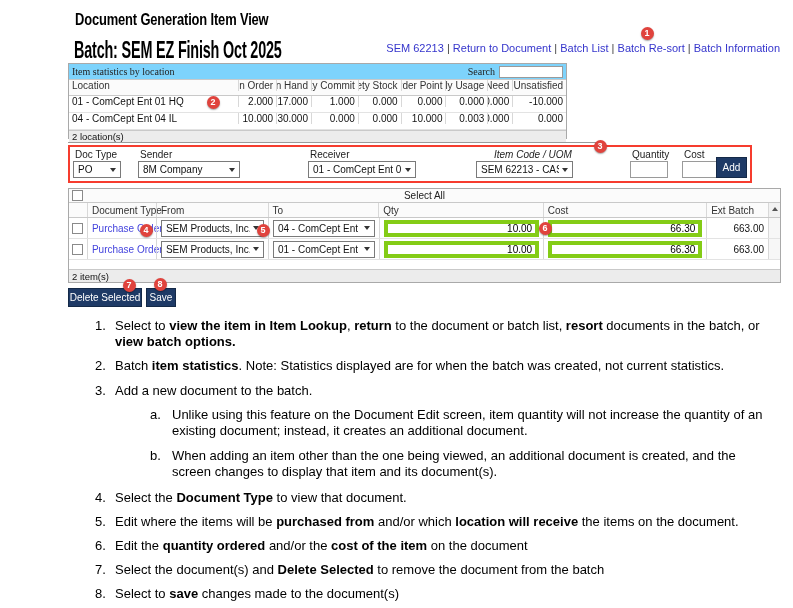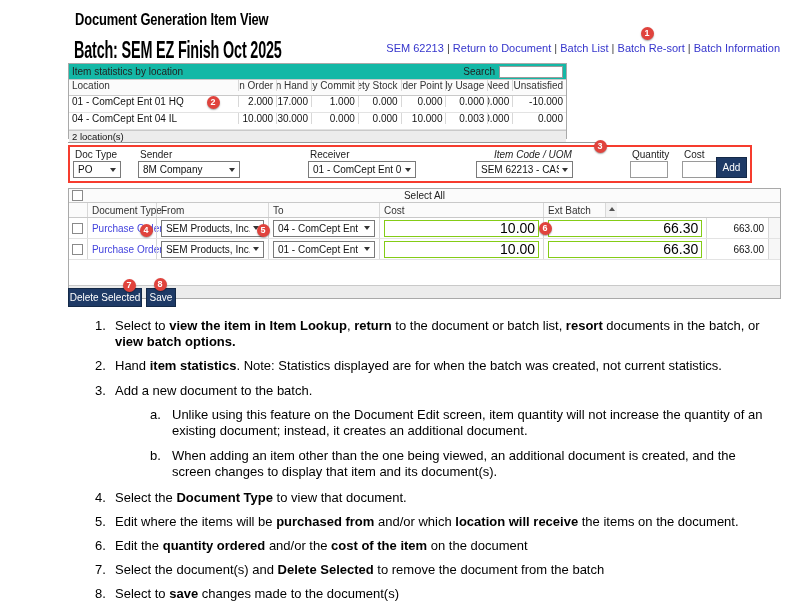--- a/index.html
+++ b/index.html
@@ -17,21 +17,21 @@
   #batch-title { left:74px; top:36px; font-size:24px; }
   #batch-title .h-cond { transform:scaleX(0.60); letter-spacing:-0.3px; }
 
   
   #hlinks { top:42px; right:13px; font-size:11px; white-space:nowrap; }
   #hlinks .lnk { color:#3535cc; cursor:pointer; }
   #hlinks .sep { color:#444; }
 
   
   #stats { left:68px; top:63px; width:499px; height:76px; border:1px solid #a9a9a9; background:#fff; font-size:10px; }
-  #stats .titlebar { height:16px; display:flex; align-items:center; padding:0 3px; border-bottom:1px solid #c9c9c9; background:#14b8a6; }
+  #stats .titlebar { height:16px; display:flex; align-items:center; padding:0 3px; border-bottom:1px solid #c9c9c9; background:#7dd3fc;font-family:Liberation Serif, serif; }
   #stats .titlebar .t { flex:1; color:#222; }
   #stats .search-lbl { margin-right:4px; color:#222; }
   #stats input.search { width:64px; height:12px; border:1px solid #9a9a9a; font-size:10px; padding:0 2px; font-family:inherit; }
   .srow { display:flex; align-items:flex-start; }
   .scell { padding:0 3px; display:flex; align-items:center; border-left:1px solid #d8d8d8; overflow:hidden; white-space:nowrap; }
   .scell:first-child { border-left:none; }
   .scell.num { justify-content:flex-end; }
   #stats .shead { height:16px; border-bottom:1px solid #c9c9c9; background:#fbfbfb; color:#333; }
   #stats .sdata { height:17px; border-bottom:1px solid #e3e3e3; }
   #stats .sfoot { height:12px; background:#ececec; border-top:1px solid #c9c9c9; font-size:9.5px; padding:0 3px; display:flex; align-items:center; }
@@ -43,33 +43,33 @@
   #addform .flabel { position:absolute; top:2px; font-size:10px; color:#222; white-space:nowrap; }
   .selectbox { position:absolute; height:17px; border:1px solid #7a7a7a; background:#fff; font-size:10px;
                display:flex; align-items:center; padding:0 4px; cursor:pointer; white-space:nowrap; }
   .selectbox .txt { flex:1; overflow:hidden; }
   .caret { width:0; height:0; border-left:3.5px solid transparent; border-right:3.5px solid transparent; border-top:4px solid #333; margin-left:3px; flex:none; }
   .tri-up { width:0; height:0; border-left:3.5px solid transparent; border-right:3.5px solid transparent; border-bottom:4px solid #555; }
   input.ipt { position:absolute; height:17px; border:1px solid #9a9a9a; font-size:10px; padding:0 18px; font-family:inherit; }
   .navy-btn { position:absolute; background:#1e3a66; color:#fff; font-size:10px; display:flex; align-items:center; justify-content:center; cursor:pointer; border:1px solid #142947; }
 
   
-  #doctable { left:68px; top:188px; width:713px; height:111px; border:1px solid #a9a9a9; background:#fff; font-size:10px; display:flex; flex-direction:column; }
+  #doctable { left:68px; top:188px; width:713px; height:95px; border:1px solid #a9a9a9; background:#fff; font-size:10px; display:flex; flex-direction:column; }
   #doctable .selall { height:14px; border-bottom:1px solid #c9c9c9; background:#fbfbfb; position:relative; display:flex; align-items:center; }
   #doctable .selall .lbl { position:absolute; left:0; right:0; text-align:center; color:#222; }
   .cb { width:11px; height:11px; border:1px solid #8a8a8a; background:#fff; flex:none; cursor:pointer; }
   #doctable .dhead { height:15px; border-bottom:1px solid #c9c9c9; background:#fbfbfb; color:#333; }
   .drow { display:flex; align-items:stretch; }
   .dcell { padding:0 4px; display:flex; align-items:center; border-left:1px solid #d8d8d8; overflow:visible; white-space:nowrap; position:relative; }
   .dcell:first-child { border-left:none; padding:0 3px; }
   .dcell.num { justify-content:flex-end; }
   #doctable .ditem { height:21px; border-bottom:1px solid #e3e3e3; }
   .doclink { color:#4444dd; cursor:pointer; }
   .dcell .selectbox { position:static; width:100%; }
-  .dcell input.cellipt { position:static; width:100%; height:17px; border:1px solid #84cc16; font-size:14px; padding:0 3px; text-align:right; font-family:inherit; }
+  .dcell input.cellipt { position:static; width:100%; height:17px; border:4px solid #84cc16; font-size:10px; padding:0 3px; text-align:right; font-family:inherit; }
   #doctable .spacer { flex:1; }
   #doctable .dfoot { height:13px; background:#ececec; border-top:1px solid #c9c9c9; font-size:9.5px; padding:0 3px; display:flex; align-items:center; }
   .scrollcell { justify-content:center; align-items:flex-start !important; padding-top:4px !important; background:#f2f2f2; cursor:pointer; }
 
   
   #btn-delete { left:68px; top:288px; width:74px; height:19px; }
   #btn-save { left:146px; top:288px; width:30px; height:19px; }
 
   
   .badge { position:absolute; width:13px; height:13px; border-radius:50%; background:#e0433d; color:#fff;
@@ -174,20 +174,21 @@
 <div class="abs" id="doctable">
   <div class="selall">
     <div class="cb" style="margin-left:3px"></div>
     <span class="lbl">Select All</span>
   </div>
   <div class="drow dhead" id="doc-head">
       <div class="dcell" style="width: 18px;"></div>
       <div class="dcell" style="width: 69px;">Document Type</div>
       <div class="dcell" style="width: 112px;">From</div>
       <div class="dcell" style="width: 111px;">To</div>
+      <div class="dcell" style="width: 165px;">Qty</div>
       <div class="dcell" style="width: 164px;">Cost</div>
       <div class="dcell" style="width: 62px;">Ext Batch</div>
       <div class="dcell scrollcell" style="width: 12px;">
         <div class="tri-up"></div>
       </div>
     </div>
   <div id="doc-body">
       <div class="drow ditem">
         <div class="dcell" style="width: 18px;">
           <div class="cb"></div>
@@ -252,21 +253,21 @@
 <div class="navy-btn abs" id="btn-delete">Delete Selected</div>
 <div class="navy-btn abs" id="btn-save">Save</div>
 
 <div class="abs" id="instructions">
     <div class="ins-item">
       <div class="marker">1.</div>
       <div class="txt"><span>Select to </span><b>view the item in Item Lookup</b><span>, </span><b>return</b><span> to the document or batch list, </span><b>resort</b><span> documents in the batch, or </span><b>view batch options.</b></div>
     </div>
     <div class="ins-item">
       <div class="marker">2.</div>
-      <div class="txt"><span>Hand </span><b>item statistics</b><span>. Note: Statistics displayed are for when the batch was created, not current statistics.</span></div>
+      <div class="txt"><span>Batch </span><b>item statistics</b><span>. Note: Statistics displayed are for when the batch was created, not current statistics.</span></div>
     </div>
     <div class="ins-item">
       <div class="marker">3.</div>
       <div class="txt"><span>Add a new document to the batch.</span></div>
     </div>
     <div class="ins-item sub">
       <div class="marker">a.</div>
       <div class="txt"><span>Unlike using this feature on the Document Edit screen, item quantity will not increase the quantity of an existing document; instead, it creates an additional document.</span></div>
     </div>
     <div class="ins-item sub">

